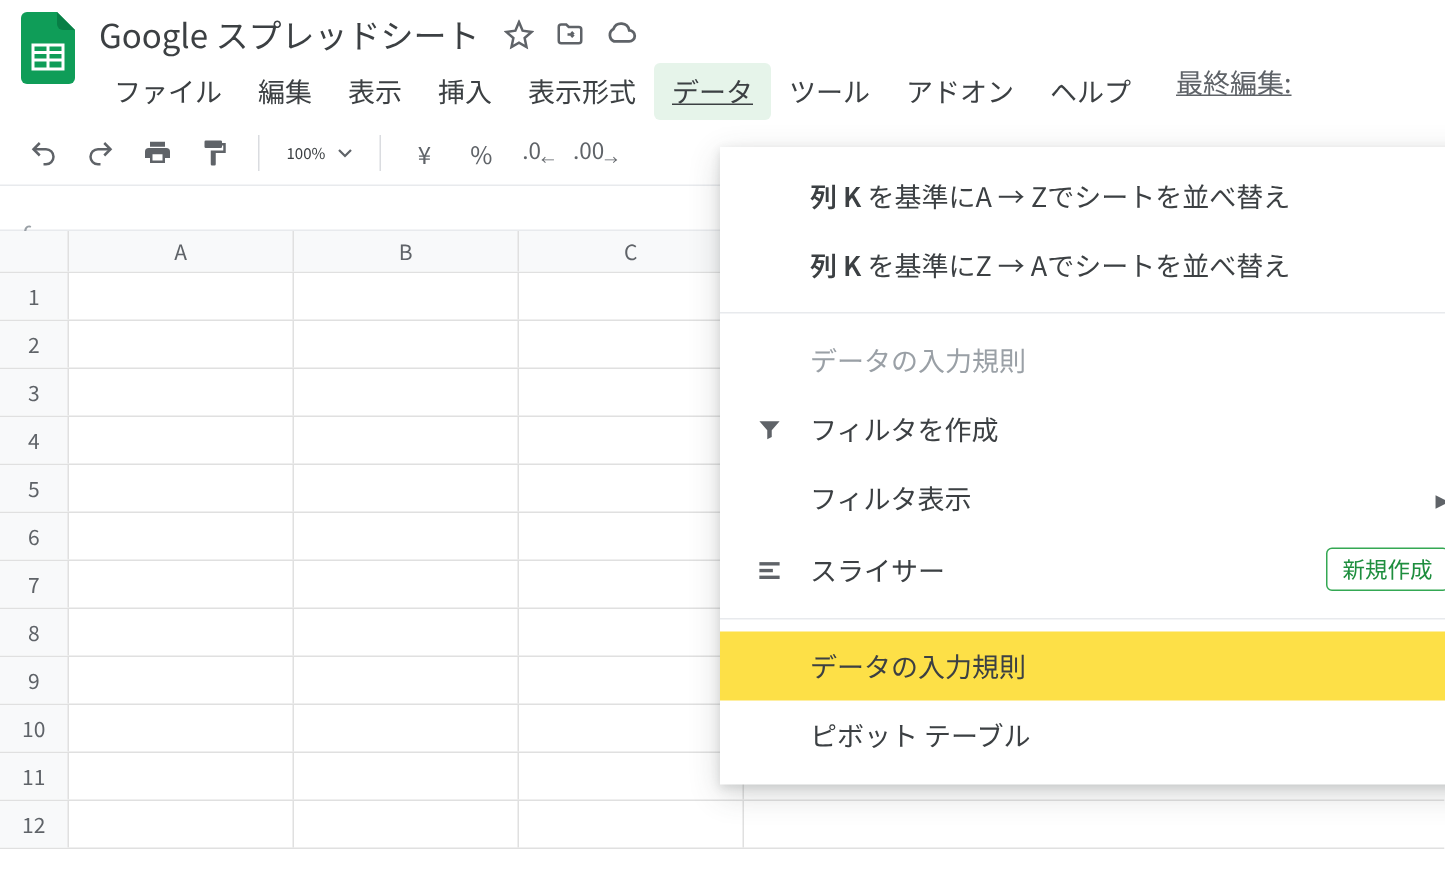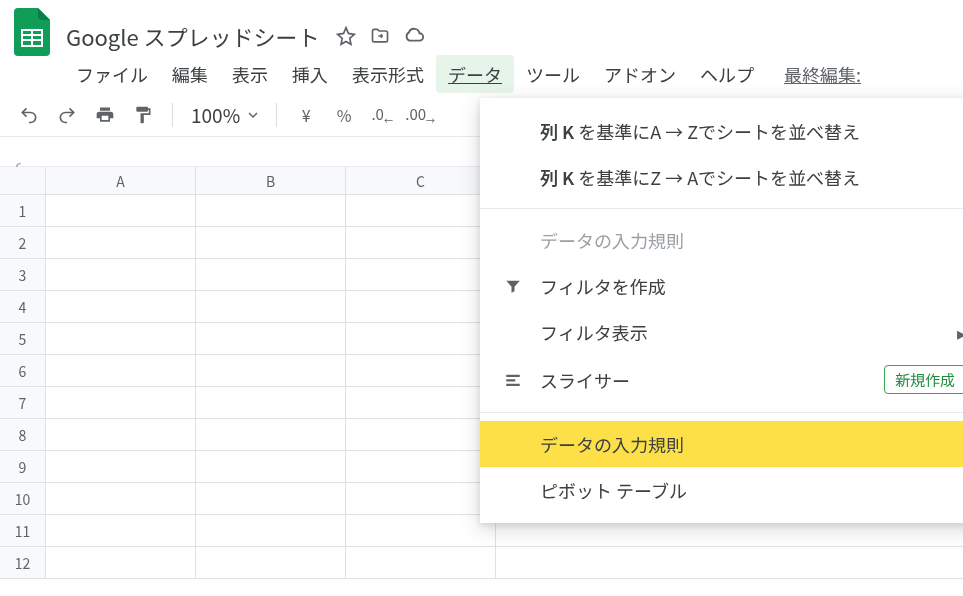--- a/index.html
+++ b/index.html
@@ -18,41 +18,41 @@
   padding: 8px 8px 0 8px;
 }
 .logo {
   width: 48px;
   height: 48px;
   display: flex;
   align-items: center;
   justify-content: center;
   margin-right: 4px;
 }
-.title-area { flex: 1; margin-top: 13px; }
+.title-area { flex: 1; }
 .title-row {
   display: flex;
   align-items: center;
   height: 30px;
   gap: 6px;
 }
 .doc-title {
   font-size: 22px;
   color: #3c4043;
   padding: 2px 6px;
 }
 .title-icon {
   width: 28px; height: 28px;
   display: flex; align-items: center; justify-content: center;
   color: #5f6368;
   border-radius: 50%;
 }
 .menubar {
   display: flex;
-  align-items: center;
+  align-items: flex-start;
   gap: 0;
   margin-top: 4px;
   padding-left: 4px;
   font-size: 18px;
   color: #3c4043;
 }
 .menu-item {
   padding: 6px 12px;
   border-radius: 4px;
   cursor: pointer;
@@ -77,21 +77,21 @@
 }
 .tb-btn {
   width: 34px; height: 34px;
   display: flex; align-items: center; justify-content: center;
   color: #5f6368;
   border-radius: 4px;
 }
 .sep { width: 1px; height: 24px; background: #dadce0; margin: 0 8px; }
 .zoom {
   display: flex; align-items: center; gap: 8px;
-  color: #3c4043; font-size: 19px;
+  color: #3c4043; font-size: 10px;
   padding: 0 6px;
 }
 .fx-row {
   display: flex; align-items: center;
   height: 30px;
   border-bottom: 1px solid #e8eaed;
   padding-left: 12px;
 }
 .fx-label { font-style: italic; color: #9aa0a6; font-size: 16px; width: 32px; margin-top: 34px; }
 .fx-input { flex: 1; border: none; outline: none; font-size: 14px; }

